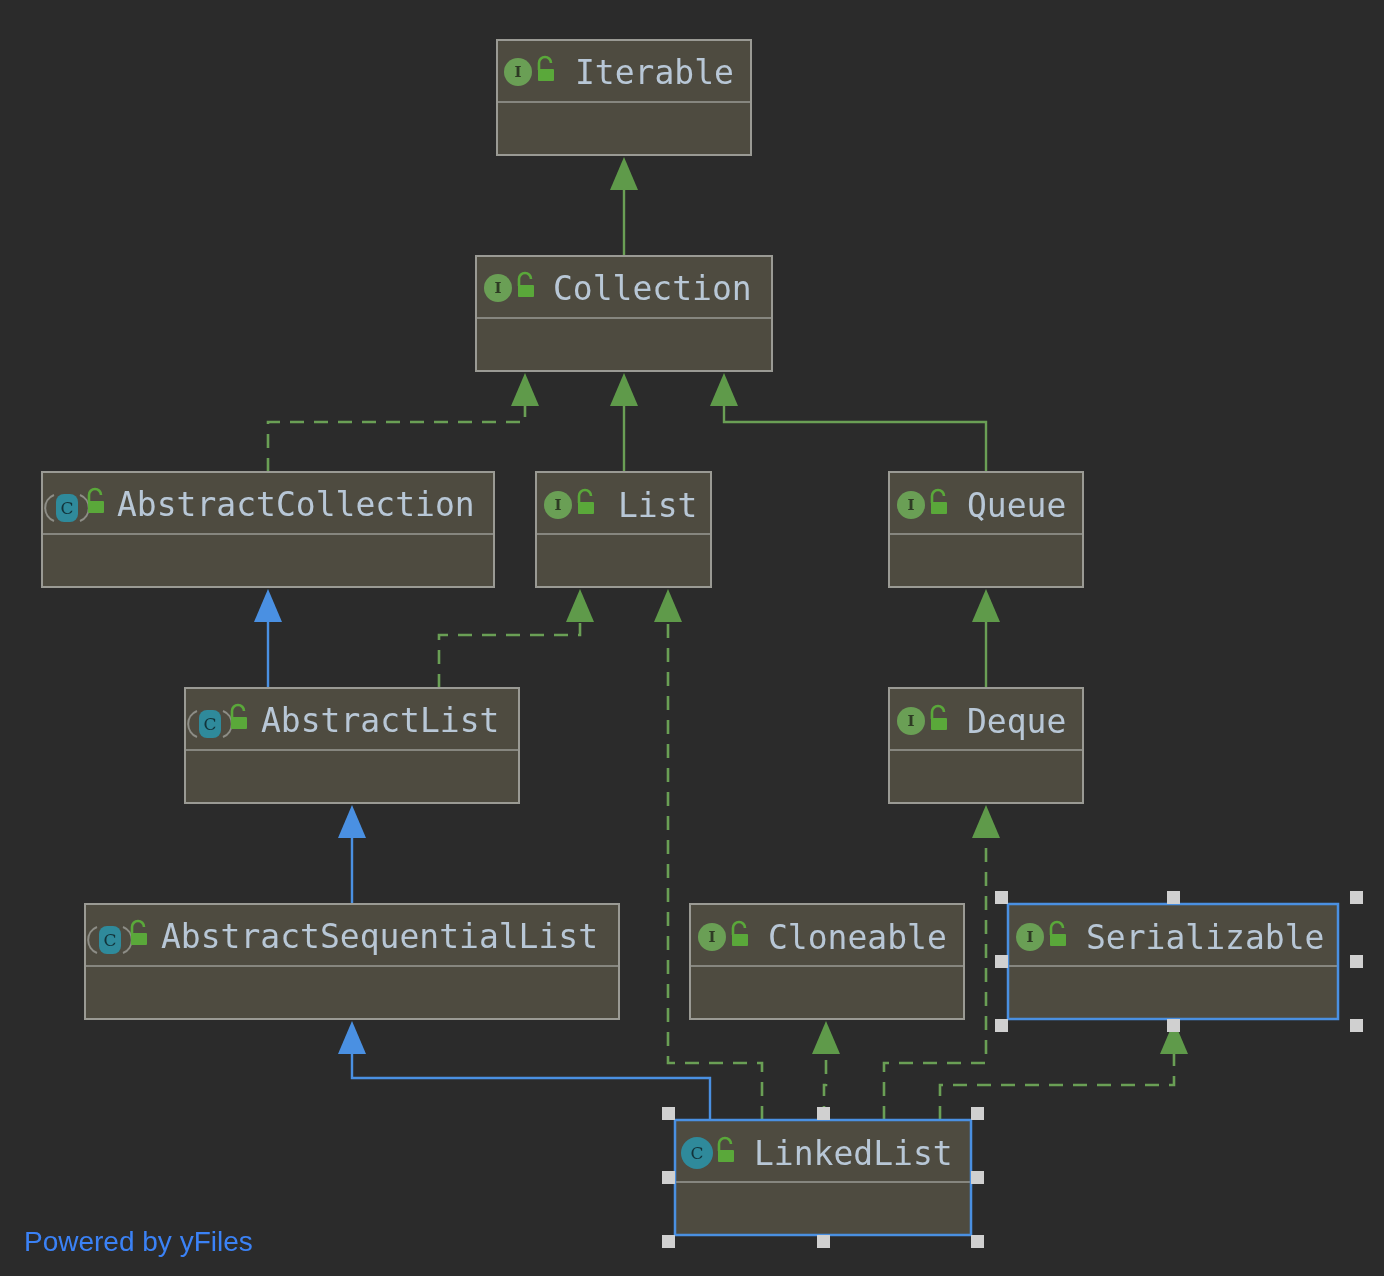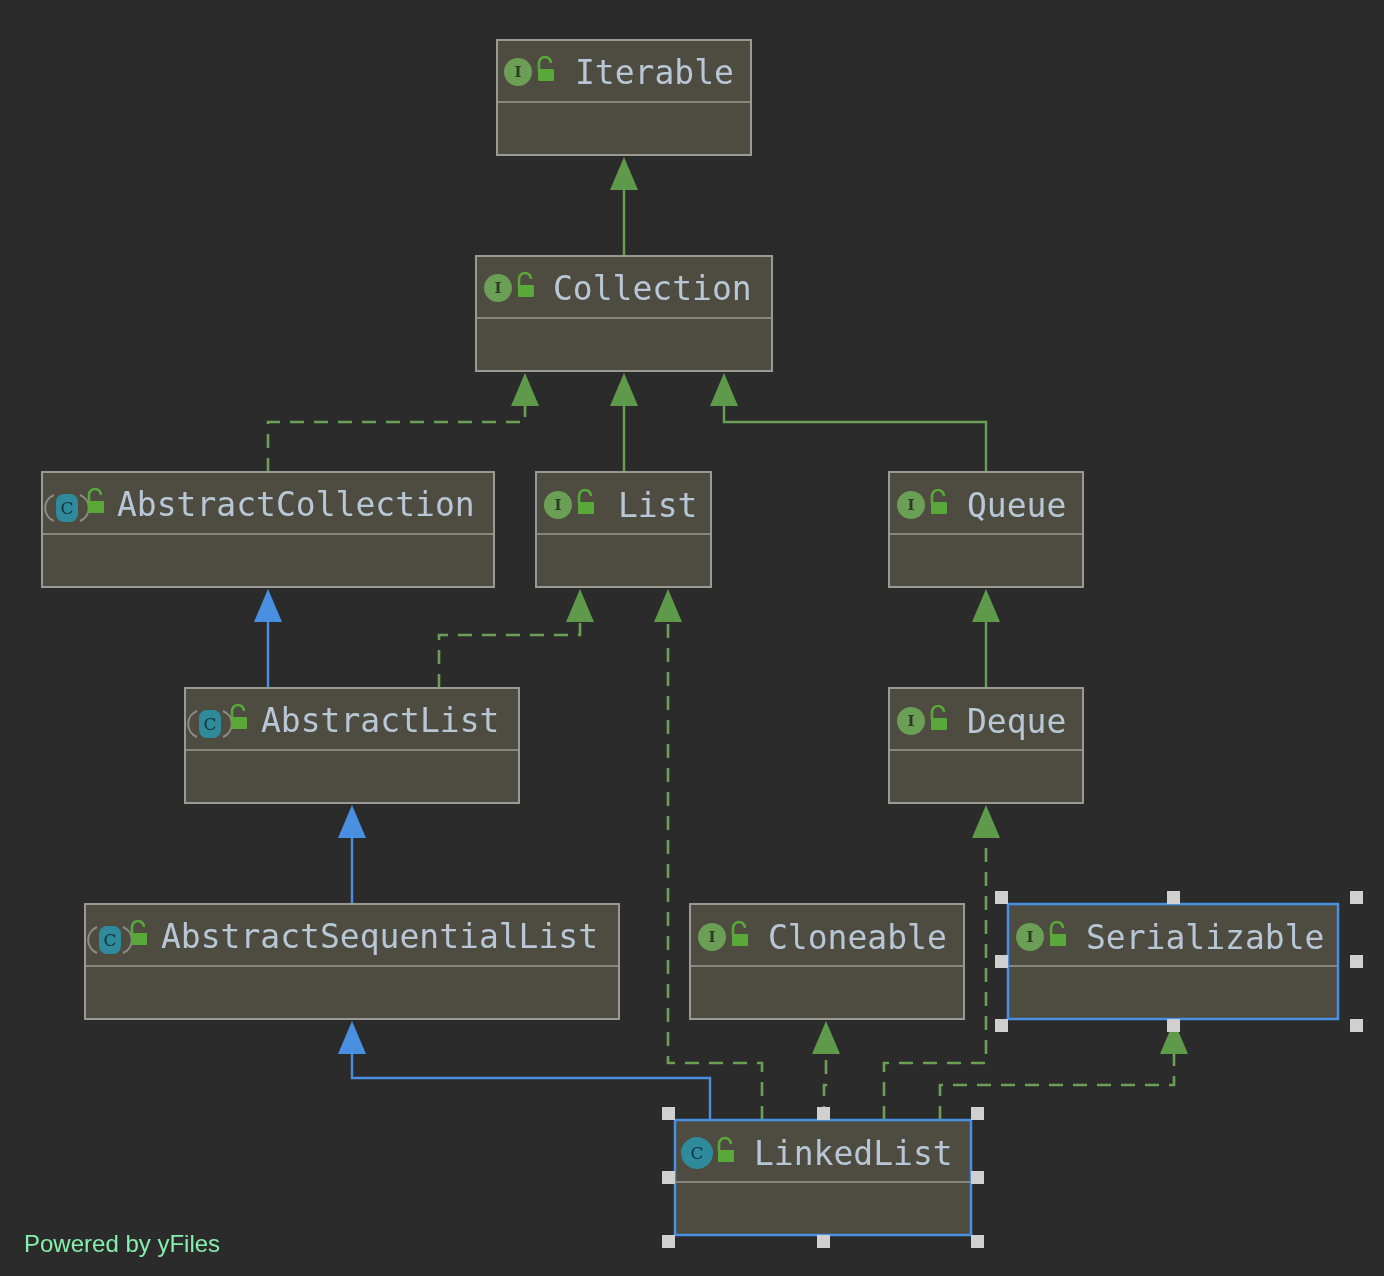--- a/index.html
+++ b/index.html
@@ -82,22 +82,22 @@
     stroke-width: 2;
     fill: none;
   }
   .lock-body { fill: #5aa83a; }
   .lock-shackle { stroke: #5aa83a; stroke-width: 2.6; fill: none; }
   .watermark {
     position: absolute;
     left: 24px;
     bottom: 18px;
     font-family: "Liberation Sans", sans-serif;
-    font-size: 24px;
-    color: #86efac;
+    font-size: 28px;
+    color: #3b82f6;
     user-select: none;
   }
 </style>
 </head>
 <body>
 
 <div id="diagram-root">
 
   <svg class="canvas" viewBox="0 0 1384 1276" xmlns="http://www.w3.org/2000/svg">
 

